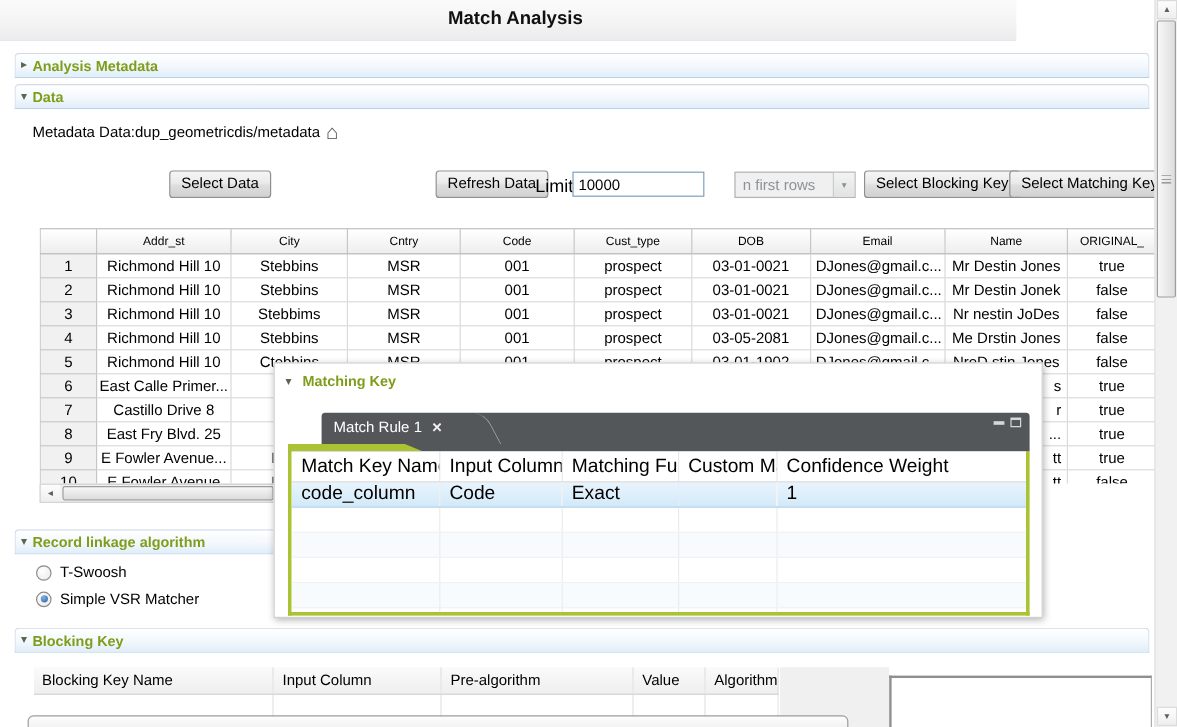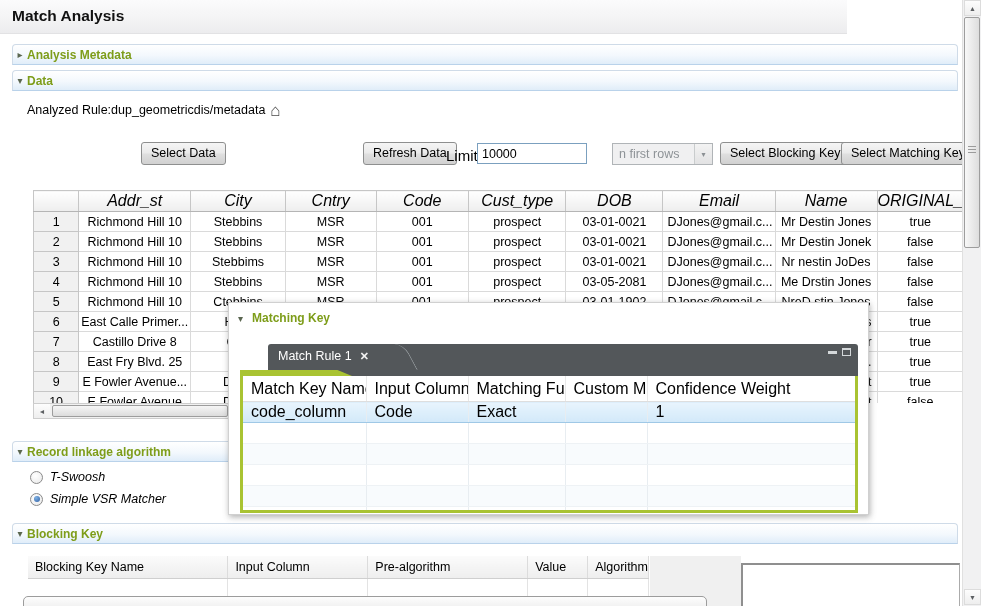--- a/index.html
+++ b/index.html
@@ -1,21 +1,21 @@
 <!DOCTYPE html>
 <html><head>
 <meta charset="utf-8">
 <style>
   html,body{margin:0;padding:0;background:#fff;}
   #stage{position:relative;width:981px;height:606px;background:#fff;overflow:hidden;
          font-family:"Liberation Sans",sans-serif;color:#000;}
   
   .titlebar{position:absolute;left:0;top:0;width:847px;height:33px;
             background:linear-gradient(180deg,#fbfbfc 0%,#f3f3f4 60%,#ececee 100%);
-            border-bottom:1px solid #e2e2e4;}
+            border-bottom:1px solid #e2e2e4;text-align:center;}
   .titlebar h1{margin:0;padding:7px 0 0 12px;font-size:15.5px;font-weight:bold;color:#111;}
   
   .sechdr{position:absolute;height:19px;border:1px solid #cfdbe8;border-bottom:1px solid #b9d2ea;
           border-radius:4px 4px 0 0;background:linear-gradient(180deg,#ffffff 0%,#f3f8fd 55%,#e0edf9 100%);
           display:flex;align-items:center;cursor:default;}
   .sechdr .arr{width:14px;text-align:center;font-size:10px;color:#5a6650;line-height:19px;}
   .sechdr .sectxt{font-size:12px;font-weight:bold;color:#7e9d1a;}
   
   .btn{position:absolute;height:23px;border:1px solid #8e8f8f;border-radius:3px;
        background:linear-gradient(180deg,#f5f5f5 0%,#ebebeb 45%,#dedede 55%,#d1d1d1 100%);
@@ -26,21 +26,21 @@
   .combo{position:absolute;height:22px;width:101px;border:1px solid #b0b4b7;background:#f0f0f1;
          box-sizing:border-box;display:flex;align-items:center;}
   .combo .cval{flex:1;font-size:12.5px;color:#8e9397;padding-left:6px;overflow:hidden;white-space:nowrap;}
   .combo .cbtn{width:17px;height:100%;border-left:1px solid #c9cccd;background:linear-gradient(180deg,#f3f3f3,#e2e2e3);
                font-size:8px;color:#8b9094;display:flex;align-items:center;justify-content:center;}
   
   .mtwrap{position:absolute;left:33px;top:190px;width:931px;height:213px;overflow:hidden;}
   table.grid{border-collapse:collapse;table-layout:fixed;background:#fff;}
   .mt{border:1px solid #7c7c7c;}
   .mt th{height:20px;background:linear-gradient(180deg,#ffffff,#ededed);border:1px solid #c6c6c6;
-         border-bottom:1px solid #b5b5b5;font-size:16px;font-weight:normal;padding:0;white-space:nowrap;overflow:hidden;font-style:italic;}
+         border-bottom:1px solid #b5b5b5;font-size:10px;font-weight:normal;padding:0;white-space:nowrap;overflow:hidden;}
   .mt td{height:20px;border:1px solid #dadada;font-size:12.5px;text-align:center;padding:0 2px;
          white-space:nowrap;overflow:hidden;box-sizing:border-box;}
   .mt td:first-child{background:#f1f1f1;border-color:#c6c6c6;}
   .mt td:nth-child(8){text-align:left;padding-left:4px;}
   .mt tr:nth-child(n+6) td:nth-child(9){text-align:right;padding-right:5px;}
   
   .hscroll{position:absolute;left:33px;top:403px;width:196px;height:16px;background:#f1f1f1;
            border:1px solid #cdcdcd;box-sizing:border-box;display:flex;}
   .hs-btn{width:16px;height:100%;display:flex;align-items:center;justify-content:center;
           font-size:7px;color:#5c5f62;background:linear-gradient(180deg,#fdfdfd,#eeeeee);}
@@ -68,21 +68,21 @@
           border-bottom:3px solid #a9c332;box-sizing:border-box;overflow:hidden;}
   .mk{width:612px;}
   .mk th{height:25px;font-size:16px;font-weight:normal;text-align:left;padding:0 0 0 8px;
          border-right:1px solid #e8e8e8;border-bottom:1px solid #dedede;white-space:nowrap;overflow:hidden;}
   .mk td{height:20px;font-size:16px;text-align:left;padding:0 0 0 8px;border-right:1px solid #e8edf1;
          border-bottom:1px solid #eef2f5;white-space:nowrap;overflow:hidden;}
   .mk tr.sel td{background:linear-gradient(180deg,#e8f4fd,#d2e9f9);
                 border-top:1px solid #b7d9ef;border-bottom:1px solid #9fc8e6;}
   .mk tr.alt td{background:#f8fbfd;}
   
-  .radio-row{position:absolute;display:flex;align-items:center;font-style:italic;}
+  .radio-row{position:absolute;display:flex;align-items:center;}
   .radio{width:13px;height:13px;border:1px solid #8a8a8a;border-radius:50%;
          background:radial-gradient(circle at 40% 35%,#ffffff,#e8e8e8);box-sizing:border-box;position:relative;}
   .radio.checked::after{content:"";position:absolute;left:2.5px;top:2.5px;width:6px;height:6px;border-radius:50%;
          background:radial-gradient(circle at 35% 30%,#7fb2e5,#2f5fa3);}
   .radio-row .rlbl{font-size:12.5px;margin-left:7px;}
   
   .bkwrap{position:absolute;left:28px;top:556px;width:621px;height:50px;overflow:hidden;}
   .bk th{height:22px;background:linear-gradient(180deg,#fbfbfb,#eeeeee);border-right:1px solid #dcdcdc;
          border-bottom:1px solid #cfcfcf;font-size:12.5px;font-weight:normal;text-align:left;padding:0 0 0 7px;
          white-space:nowrap;overflow:hidden;}
@@ -115,21 +115,21 @@
   <div class="sechdr" style="left:12px;top:44px;width:944px;">
     <span class="arr">▸</span>
     <span class="sectxt">Analysis Metadata</span>
   </div>
   <div class="sechdr" style="left:12px;top:70px;width:944px;">
     <span class="arr">▾</span>
     <span class="sectxt">Data</span>
   </div>
 
   <div class="analyzed">
-    <span>Analyzed Rule:dup_geometricdis/metadata</span>
+    <span>Metadata Data:dup_geometricdis/metadata</span>
     <span class="homeico">⌂</span>
   </div>
 
   <div class="btn" style="left:141px;top:142px;">Select Data</div>
   <div class="btn" style="left:363px;top:142px;">Refresh Data</div>
   <span class="lbl" style="left:446px;top:147px;">Limit</span>
   <input class="tinput" style="left: 477px; top: 143px;" value="10000">
   <div class="combo" style="left:612px;top:143px;">
     <span class="cval">n first rows</span>
     <span class="cbtn">▾</span>

